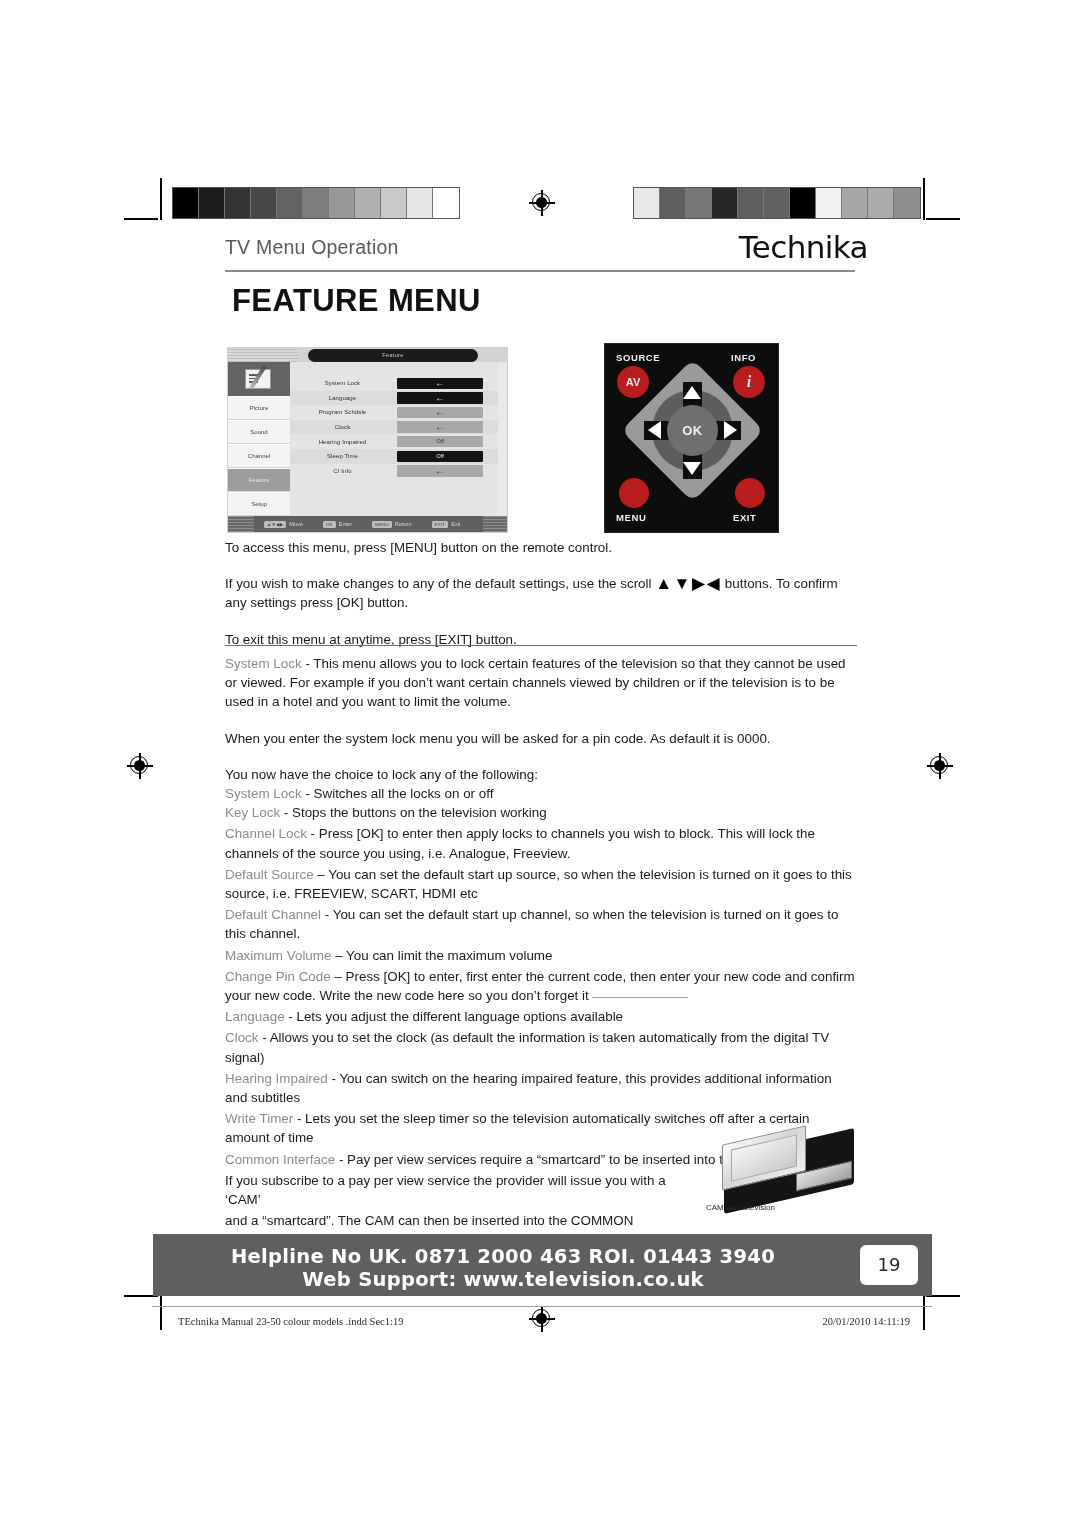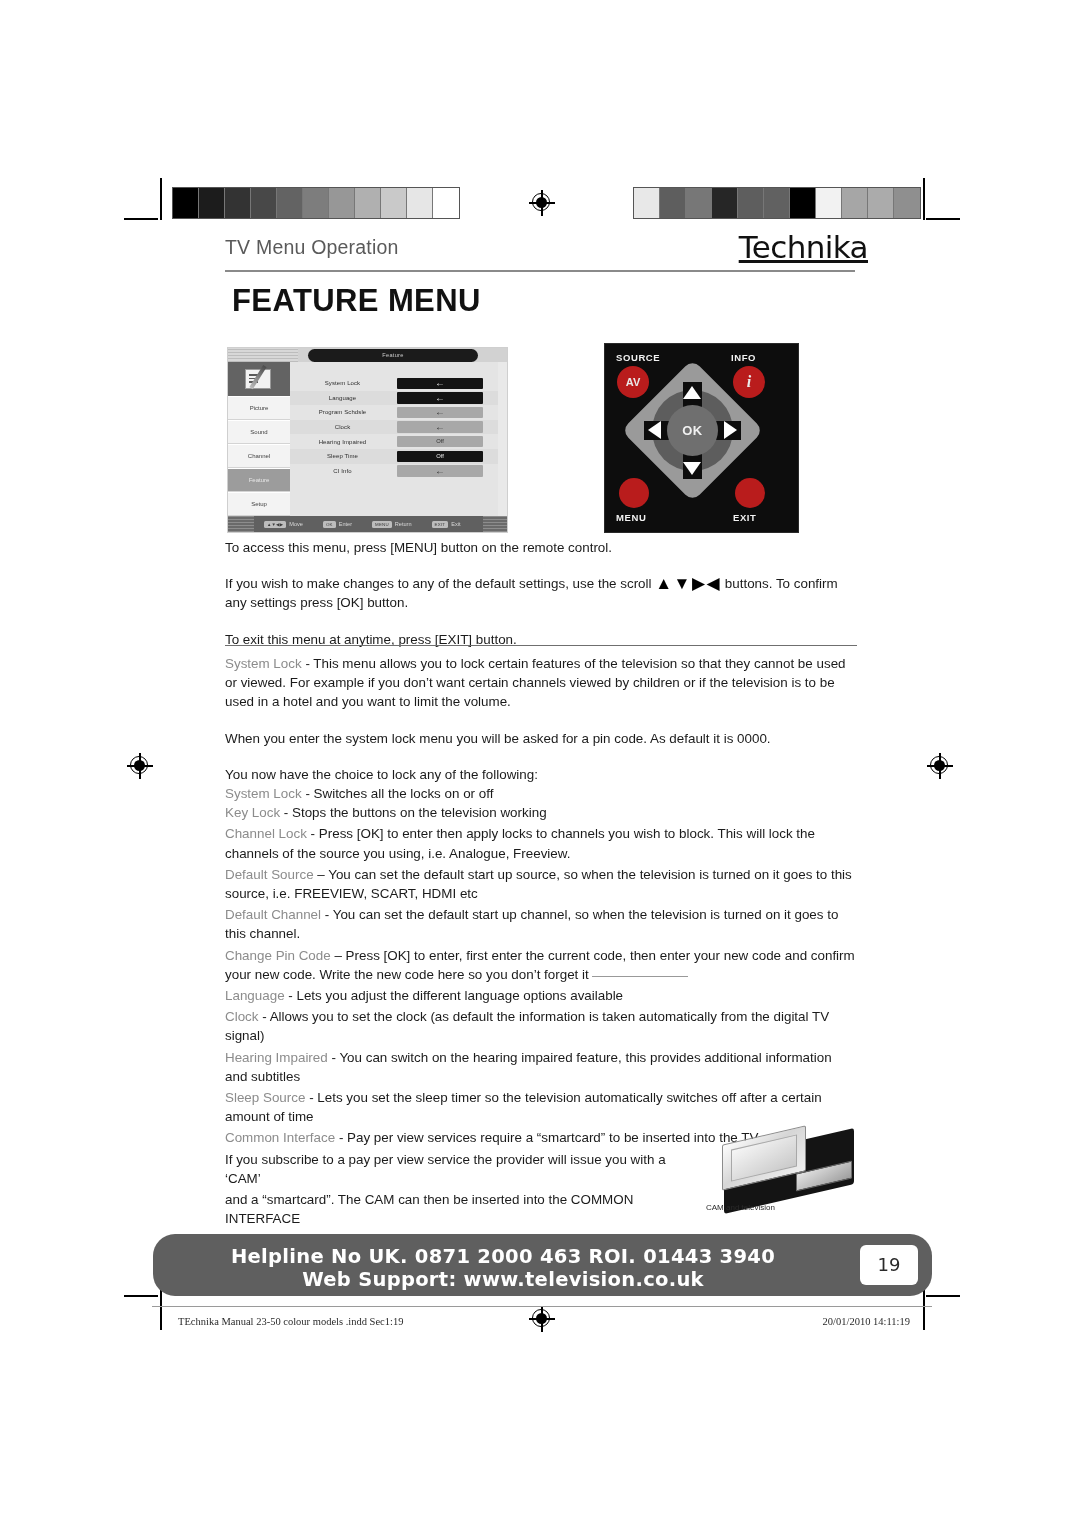--- a/index.html
+++ b/index.html
@@ -68,21 +68,20 @@
     color: #5a5a5a;
     letter-spacing: 0.2px;
   }
   .logo {
     position: absolute;
     right: 212px; top: 229px;
     font-size: 31px;
     font-family: "DejaVu Sans", sans-serif;
     letter-spacing: -0.6px;
     color: #111;
-    text-decoration: underline;
   }
   .hdr-rule {
     position: absolute;
     left: 225px; top: 270px;
     width: 630px; height: 2px;
     background: #8a8a8a;
   }
 
   .page-title {
     position: absolute;
@@ -239,21 +238,21 @@
     padding: 1px 3px;
     border-radius: 1.5px;
     margin-right: 3px;
     letter-spacing: 0.2px;
   }
 
   
   .remote {
     position: absolute;
     left: 604px; top: 343px;
-    width: 195px; height: 190px;
+    width: 175px; height: 190px;
     background: #0d0d0d;
     border: 1px solid #2a2a2a;
     box-sizing: border-box;
   }
   .rm-label {
     position: absolute;
     color: #f2f2f2;
     font-size: 9.5px;
     font-weight: bold;
     letter-spacing: 0.6px;
@@ -398,21 +397,20 @@
     font-size: 8px;
     color: #2a2a2a;
   }
 
   
   .footer-band {
     position: absolute;
     left: 153px; top: 1234px;
     width: 779px; height: 62px;
     background: #5f5f5f;
-    border-radius: 22px;
   }
   .footer-line {
     position: absolute;
     left: 0; width: 700px;
     text-align: center;
     color: #ffffff;
     font-family: "DejaVu Sans", sans-serif;
     font-size: 19.5px;
     font-weight: bold;
     letter-spacing: 0.3px;
@@ -650,33 +648,36 @@
   <p class="tight" style="margin-top:2px;">
     <span class="term">Channel Lock</span><span> - Press [OK] to enter then apply locks to channels you wish to block. This will lock the channels of the source you using, i.e. Analogue, Freeview.</span>
   </p>
   <p class="tight" style="margin-top:2px;">
     <span class="term">Default Source</span><span> – You can set the default start up source, so when the television is turned on it goes to this source, i.e. FREEVIEW, SCART, HDMI etc</span>
   </p>
   <p class="tight" style="margin-top:2px;">
     <span class="term">Default Channel</span><span> - You can set the default start up channel, so when the television is turned on it goes to this channel.</span>
   </p>
   <p class="tight" style="margin-top:2px;">
+    <span class="term">Maximum Volume</span><span> – You can limit the maximum volume</span>
+  </p>
+  <p class="tight" style="margin-top:2px;">
     <span class="term">Change Pin Code</span><span> – Press [OK] to enter, first enter the current code, then enter your new code and confirm your new code. Write the new code here so you don’t forget it </span><span class="blankline"></span>
   </p>
   <p class="tight" style="margin-top:2px;">
     <span class="term">Language</span><span> - Lets you adjust the different language options available</span>
   </p>
   <p class="tight" style="margin-top:2px;">
     <span class="term">Clock</span><span> - Allows you to set the clock (as default the information is taken automatically from the digital TV signal)</span>
   </p>
   <p class="tight" style="margin-top:2px;">
     <span class="term">Hearing Impaired</span><span> - You can switch on the hearing impaired feature, this provides additional information and subtitles</span>
   </p>
   <p class="tight" style="margin-top:2px;">
-    <span class="term">Sleep Source</span><span> - Lets you set the sleep timer so the television automatically switches off after a certain amount of time</span>
+    <span class="term">Write Timer</span><span> - Lets you set the sleep timer so the television automatically switches off after a certain amount of time</span>
   </p>
   <p class="tight" style="margin-top:2px;">
     <span class="term">Common Interface</span><span> - Pay per view services require a “smartcard” to be inserted into the TV.</span>
   </p>
   <p class="tight" style="margin-top:2px; width:480px;">If you subscribe to a pay per view service the provider will issue you with a ‘CAM’</p>
   <p class="tight" style="margin-top:2px; width:480px;">and a “smartcard”. The CAM can then be inserted into the COMMON INTERFACE</p>
   <p class="tight" style="margin-top:14px; width:480px;">PORT (CI Card In).</p>
 </div>
 
 <div class="cam-wrap">

